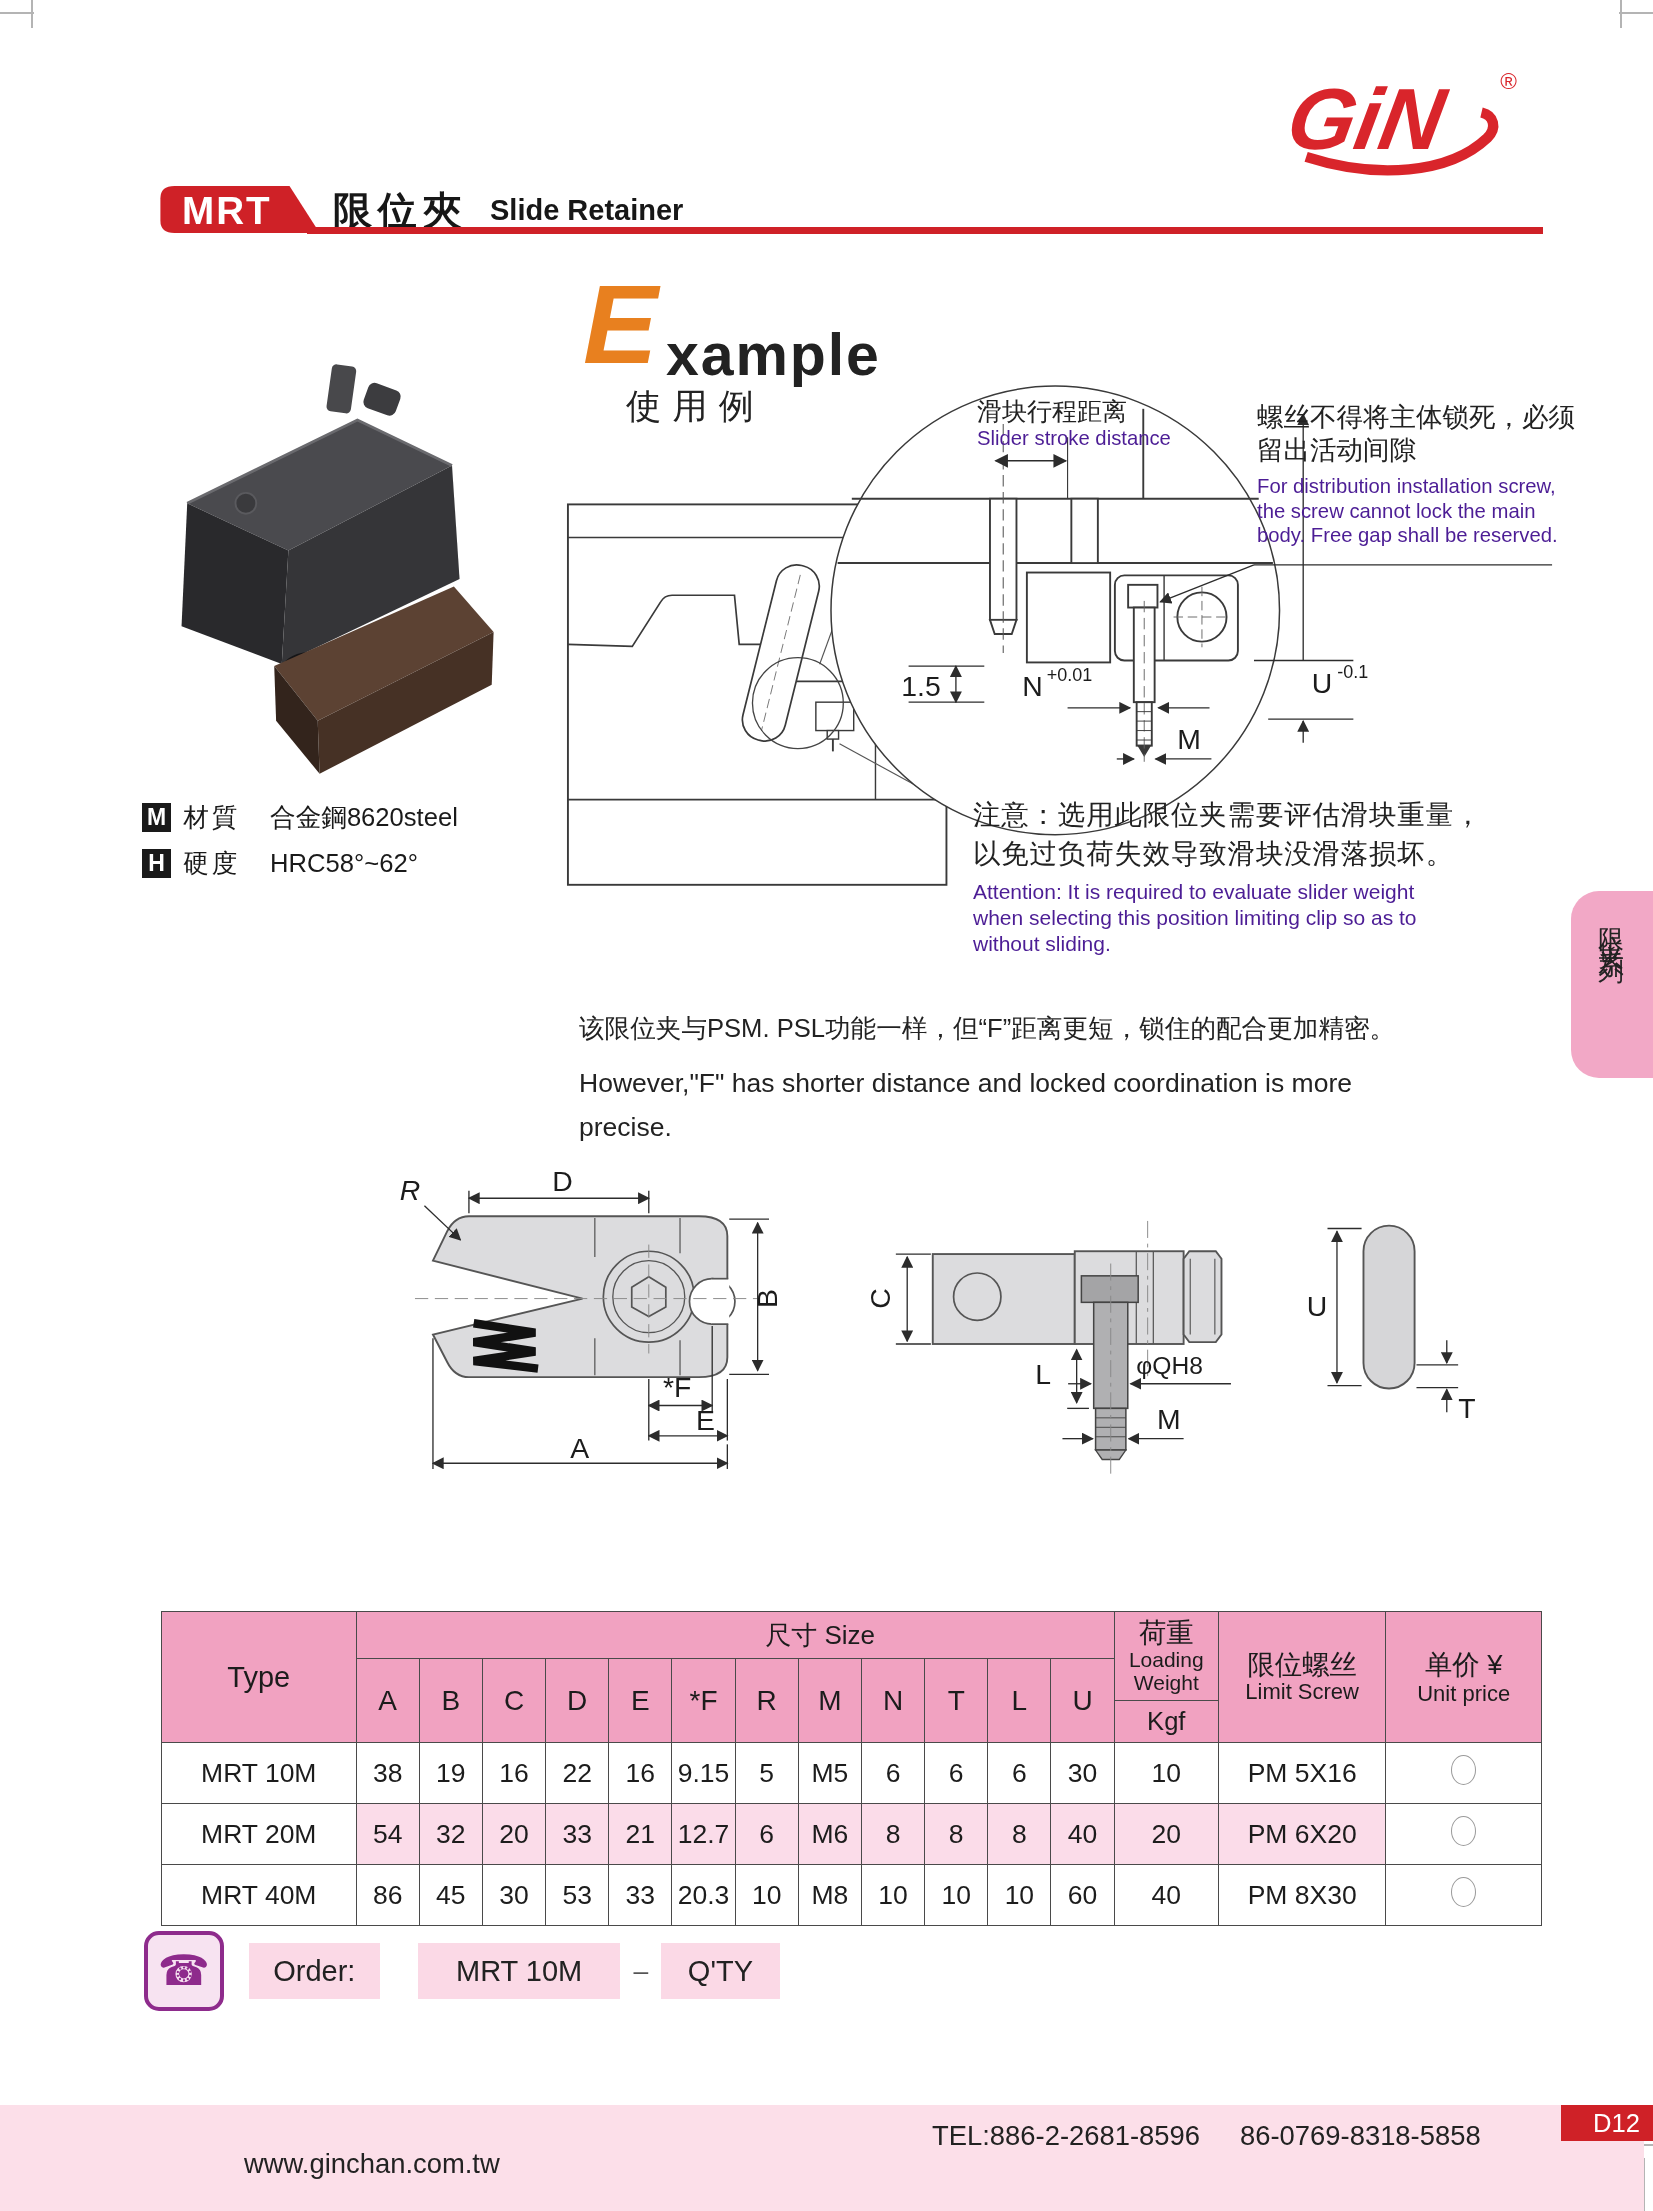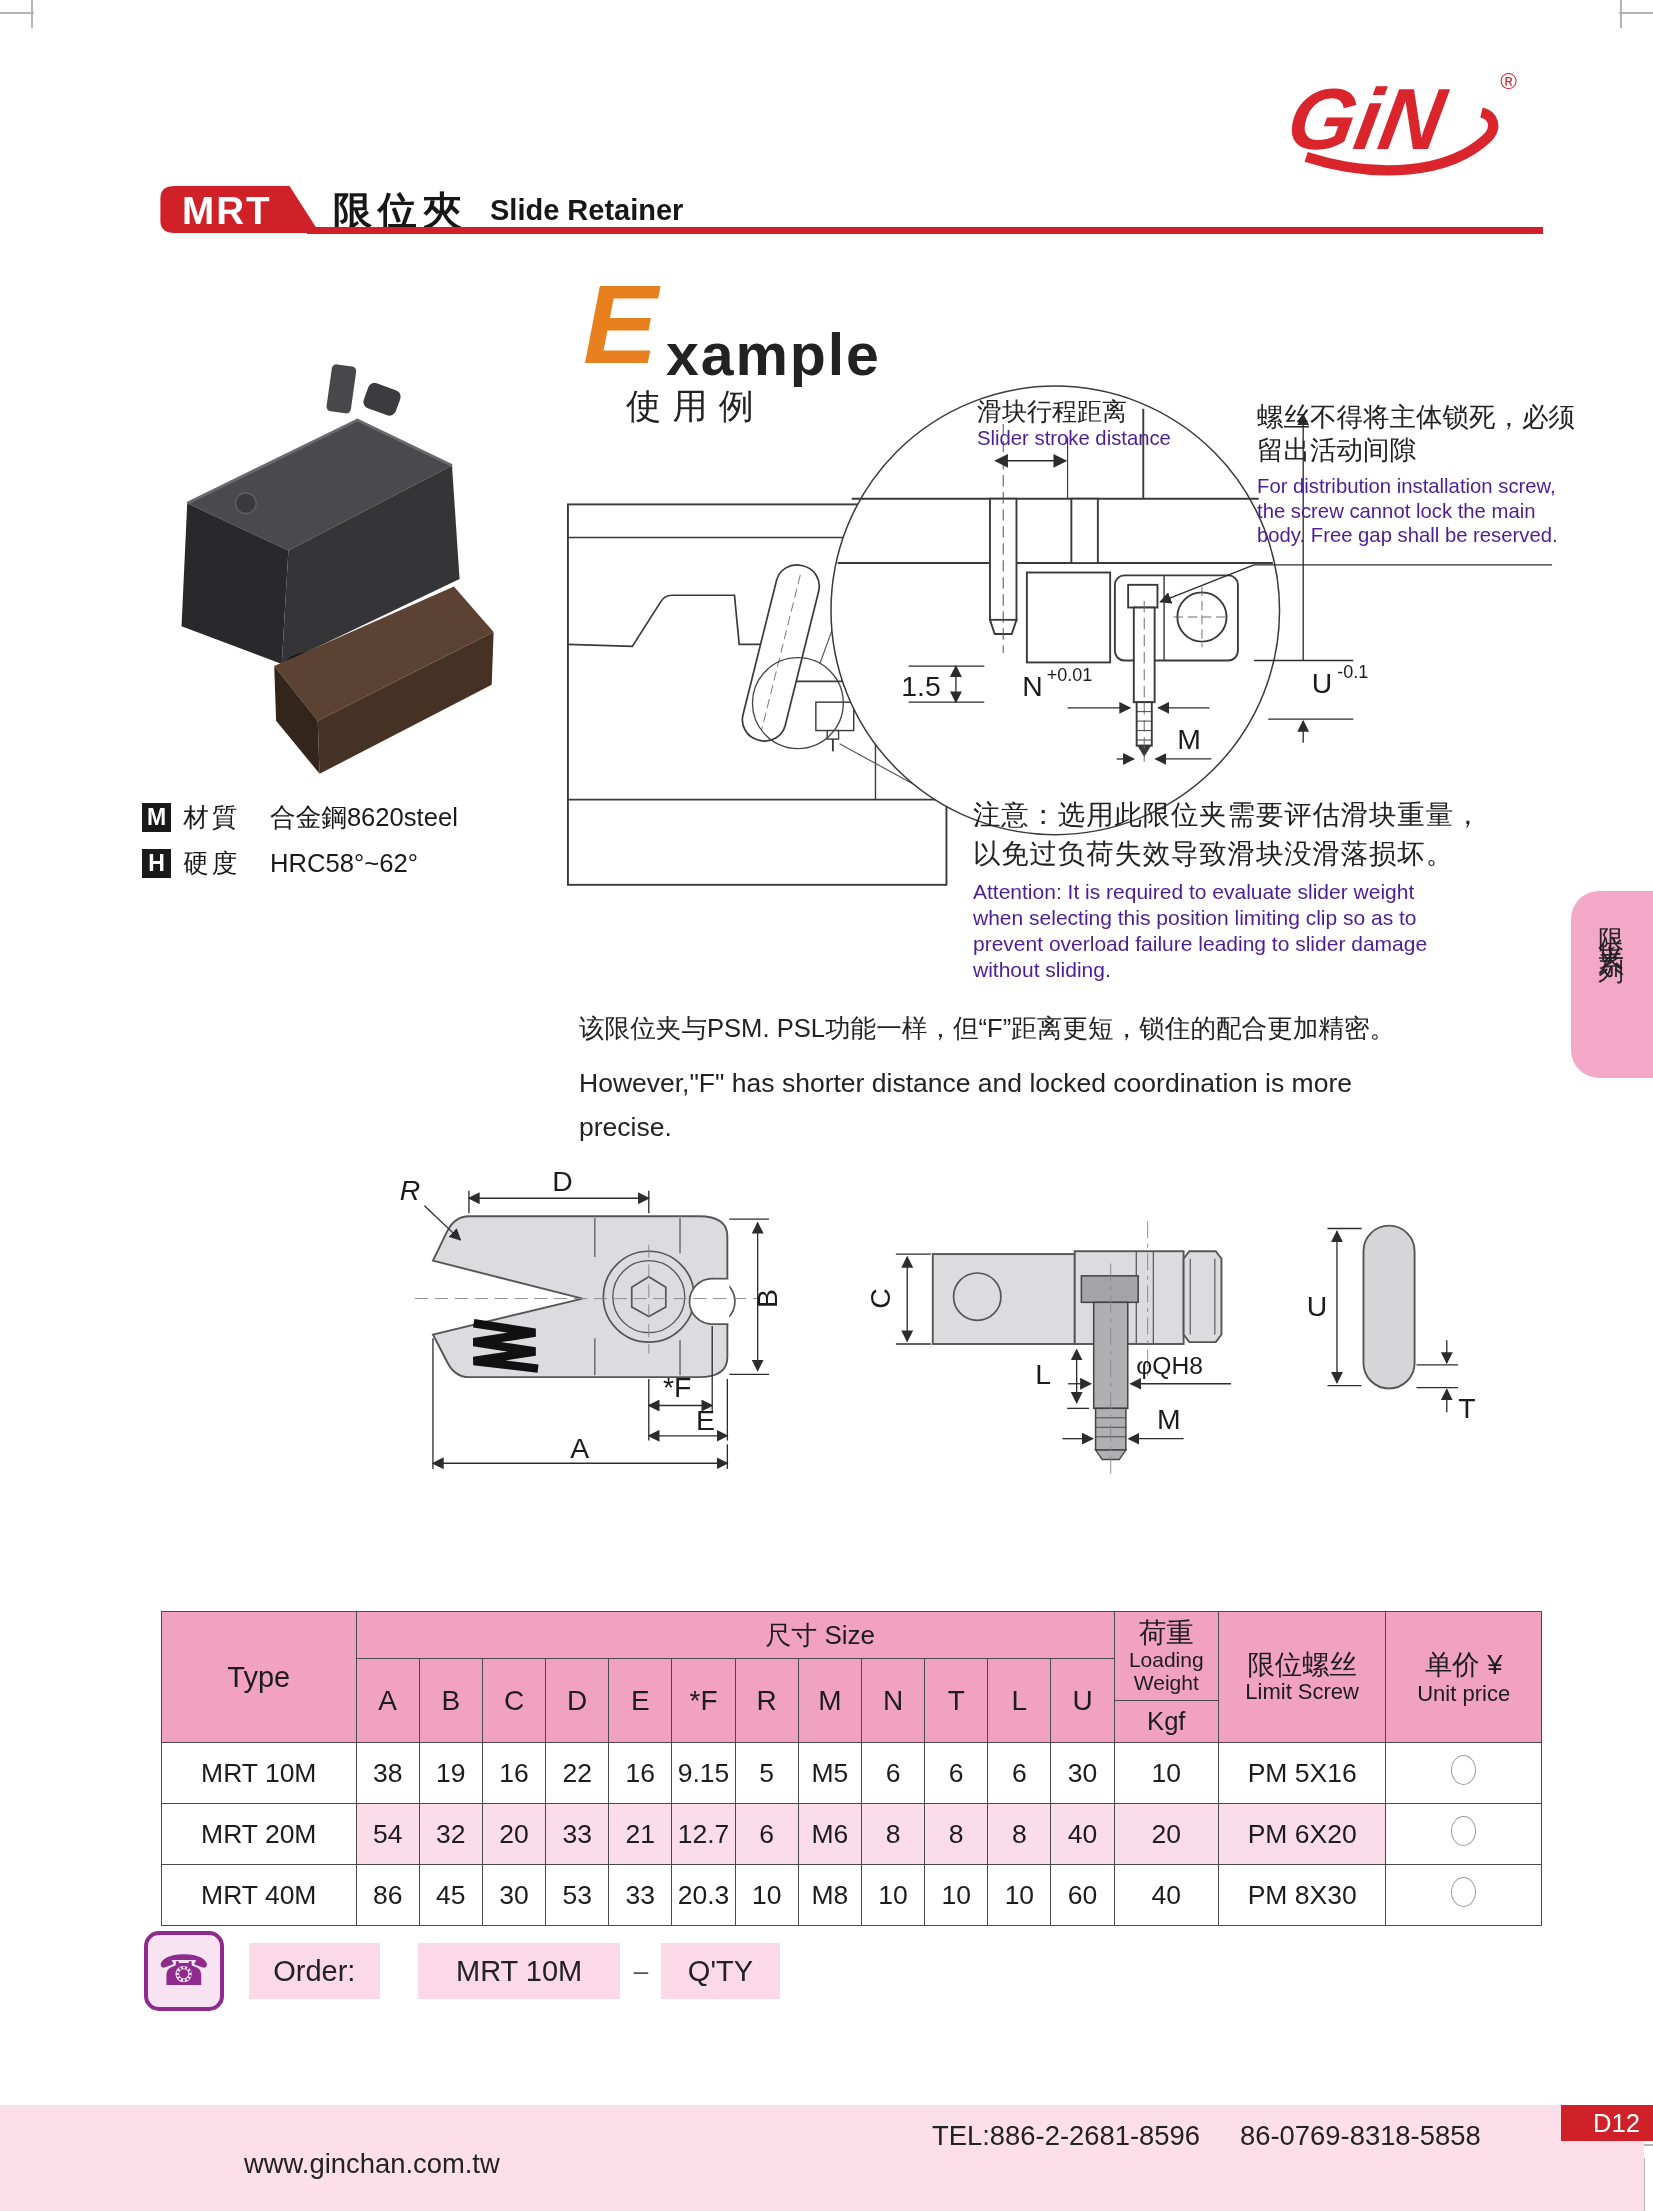--- a/index.html
+++ b/index.html
@@ -234,21 +234,20 @@
       <div class="spec-value">HRC58°~62°</div>
     </div>
   </div>
 
   <div class="abs ann attention">
     <div class="zh">注意：选用此限位夹需要评估滑块重量，</div>
     <div class="zh">以免过负荷失效导致滑块没滑落损坏。</div>
     <div class="en">
       <div>Attention: It is required to evaluate slider weight</div>
       <div>when selecting this position limiting clip so as to</div>
-      <div>prevent overload failure leading to slider damage</div>
       <div>without sliding.</div>
     </div>
   </div>
 
   <div class="abs series-tab">
     <span>限位夹系列</span>
   </div>
 
   <div class="abs descr">
     <div class="zh">该限位夹与PSM. PSL功能一样，但“F”距离更短，锁住的配合更加精密。</div>

